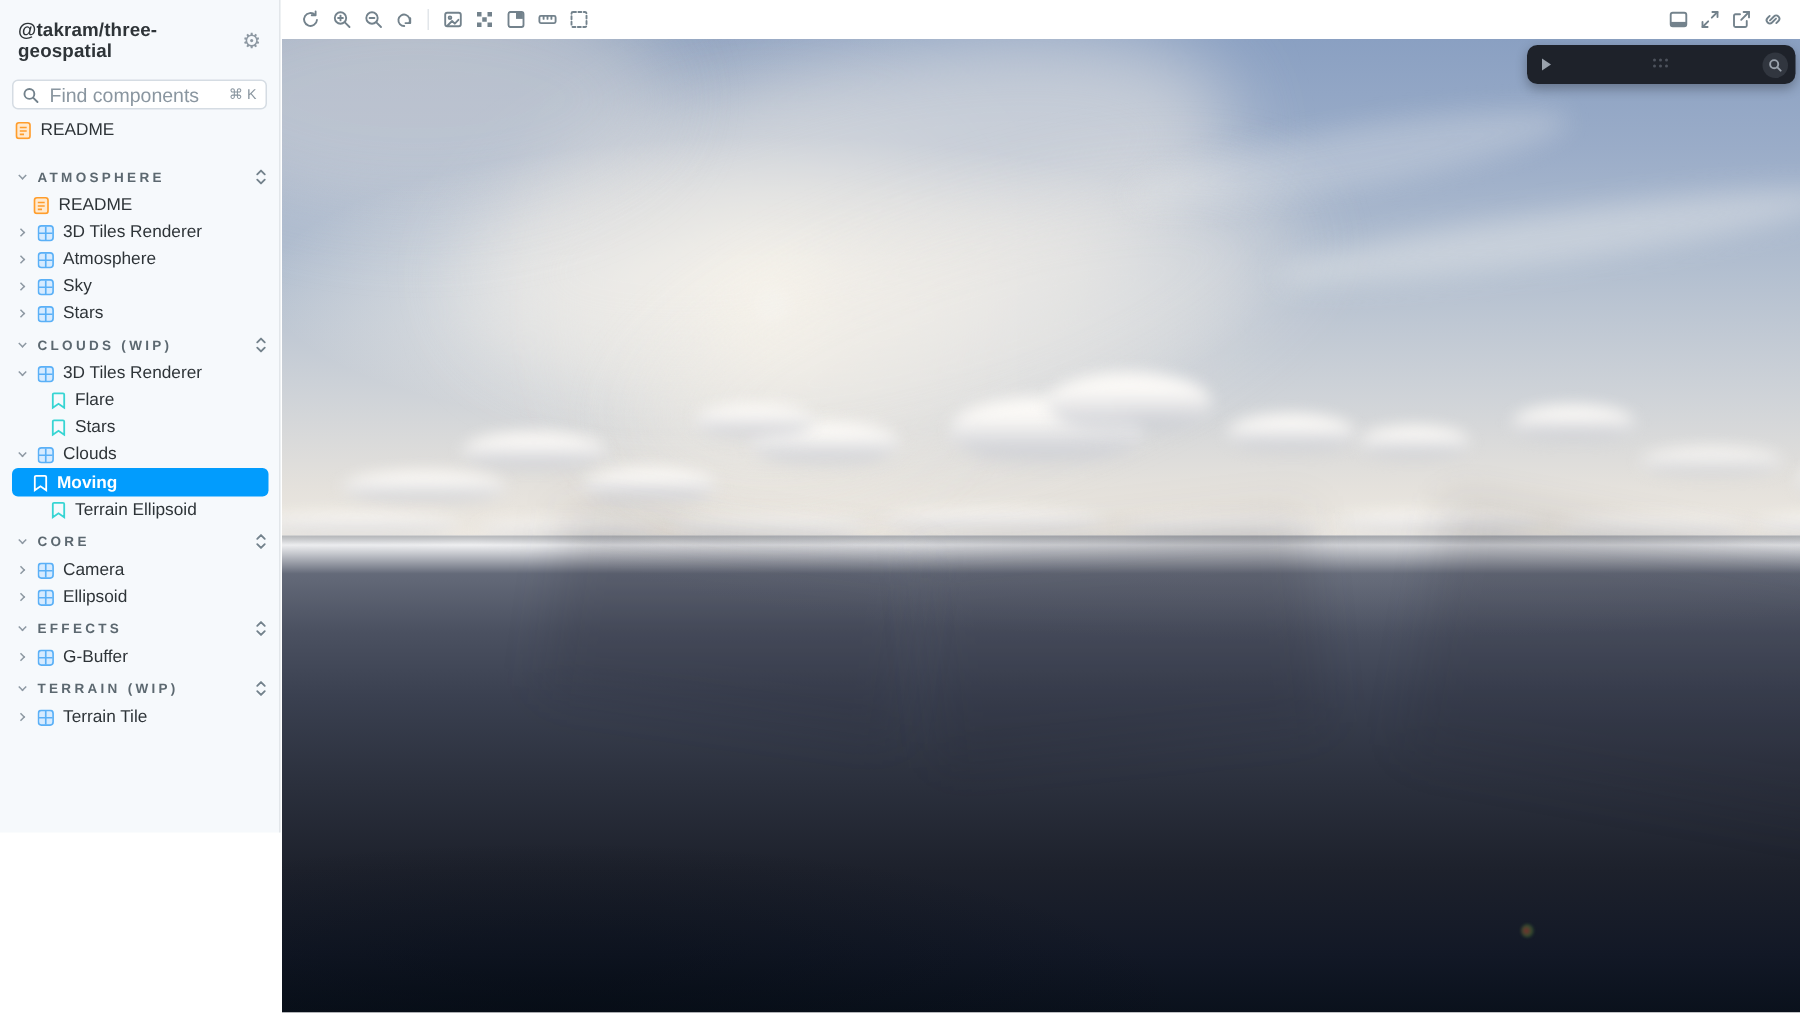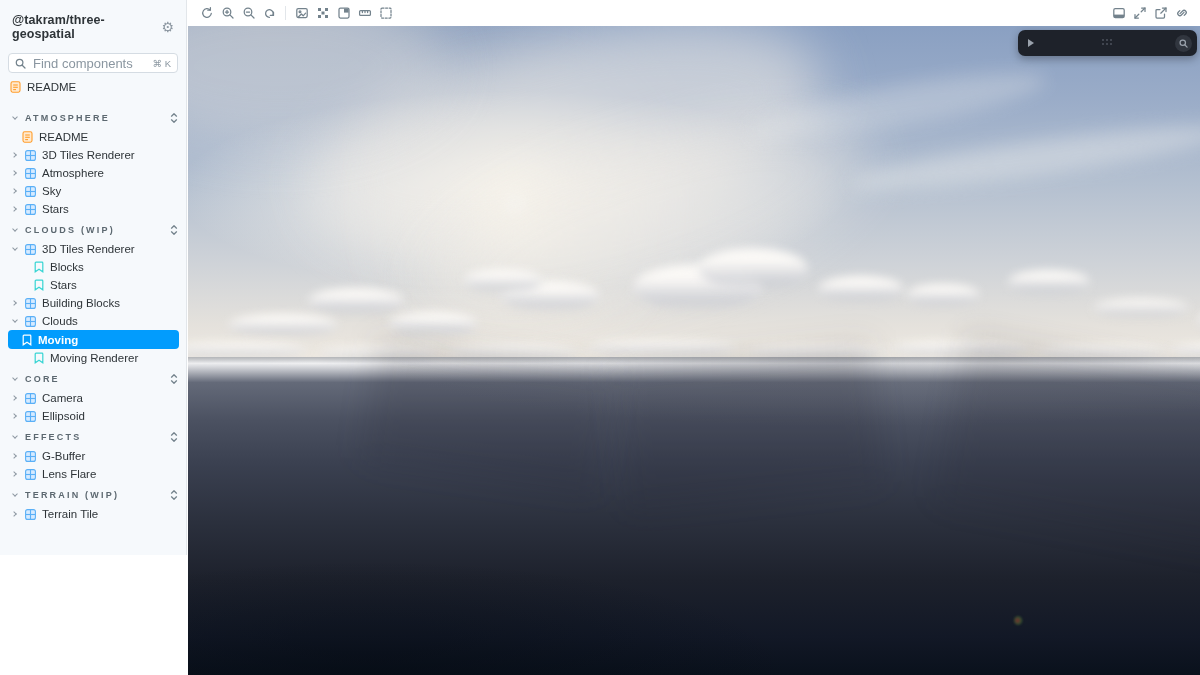--- a/index.html
+++ b/index.html
@@ -217,45 +217,32 @@
           </svg>
       </span>
       <span>3D Tiles Renderer</span>
     </div>
     <div class="row ind3">
       <span class="icon">
         <svg width="10" height="12" viewBox="0 0 10 12">
             <path d="M2 1.2 h6 a0.8 0.8 0 0 1 0.8 0.8 v8.8 L5 8.2 L1.2 10.8 V2 a0.8 0.8 0 0 1 0.8-0.8 z" fill="none" stroke="#37D5D3" stroke-width="1.2"></path>
           </svg>
       </span>
-      <span>Blocks</span>
+      <span>Flare</span>
     </div>
     <div class="row ind3">
       <span class="icon">
         <svg width="10" height="12" viewBox="0 0 10 12">
             <path d="M2 1.2 h6 a0.8 0.8 0 0 1 0.8 0.8 v8.8 L5 8.2 L1.2 10.8 V2 a0.8 0.8 0 0 1 0.8-0.8 z" fill="none" stroke="#37D5D3" stroke-width="1.2"></path>
           </svg>
       </span>
       <span>Stars</span>
     </div>
     <div class="row">
       <span class="caretbox">
-          <span class="caret"></span>
-        </span>
-      <span class="icon">
-        <svg width="11" height="11" viewBox="0 0 11 11">
-            <rect x="0.6" y="0.6" width="9.8" height="9.8" rx="2" fill="#D6EBFF" stroke="#5AB0F7" stroke-width="1.1"></rect>
-            <line x1="5.5" y1="1" x2="5.5" y2="10" stroke="#5AB0F7" stroke-width="1.1"></line>
-            <line x1="1" y1="5.5" x2="10" y2="5.5" stroke="#5AB0F7" stroke-width="1.1"></line>
-          </svg>
-      </span>
-      <span>Building Blocks</span>
-    </div>
-    <div class="row">
-      <span class="caretbox">
           <span class="caret down"></span>
         </span>
       <span class="icon">
         <svg width="11" height="11" viewBox="0 0 11 11">
             <rect x="0.6" y="0.6" width="9.8" height="9.8" rx="2" fill="#D6EBFF" stroke="#5AB0F7" stroke-width="1.1"></rect>
             <line x1="5.5" y1="1" x2="5.5" y2="10" stroke="#5AB0F7" stroke-width="1.1"></line>
             <line x1="1" y1="5.5" x2="10" y2="5.5" stroke="#5AB0F7" stroke-width="1.1"></line>
           </svg>
       </span>
       <span>Clouds</span>
@@ -267,21 +254,21 @@
           </svg>
       </span>
       <span>Moving</span>
     </div>
     <div class="row ind3">
       <span class="icon">
         <svg width="10" height="12" viewBox="0 0 10 12">
             <path d="M2 1.2 h6 a0.8 0.8 0 0 1 0.8 0.8 v8.8 L5 8.2 L1.2 10.8 V2 a0.8 0.8 0 0 1 0.8-0.8 z" fill="none" stroke="#37D5D3" stroke-width="1.2"></path>
           </svg>
       </span>
-      <span>Moving Renderer</span>
+      <span>Terrain Ellipsoid</span>
     </div>
 
     <div class="section">
       <span class="caretbox">
           <span class="caret down"></span>
         </span>
       <span class="sec-label">CORE</span>
       <span class="expall">
         <svg width="8" height="12" viewBox="0 0 8 12" class="ic">
             <path d="M1.5 4.2 L4 1.7 L6.5 4.2"></path>
@@ -333,33 +320,20 @@
           <span class="caret"></span>
         </span>
       <span class="icon">
         <svg width="11" height="11" viewBox="0 0 11 11">
             <rect x="0.6" y="0.6" width="9.8" height="9.8" rx="2" fill="#D6EBFF" stroke="#5AB0F7" stroke-width="1.1"></rect>
             <line x1="5.5" y1="1" x2="5.5" y2="10" stroke="#5AB0F7" stroke-width="1.1"></line>
             <line x1="1" y1="5.5" x2="10" y2="5.5" stroke="#5AB0F7" stroke-width="1.1"></line>
           </svg>
       </span>
       <span>G-Buffer</span>
-    </div>
-    <div class="row">
-      <span class="caretbox">
-          <span class="caret"></span>
-        </span>
-      <span class="icon">
-        <svg width="11" height="11" viewBox="0 0 11 11">
-            <rect x="0.6" y="0.6" width="9.8" height="9.8" rx="2" fill="#D6EBFF" stroke="#5AB0F7" stroke-width="1.1"></rect>
-            <line x1="5.5" y1="1" x2="5.5" y2="10" stroke="#5AB0F7" stroke-width="1.1"></line>
-            <line x1="1" y1="5.5" x2="10" y2="5.5" stroke="#5AB0F7" stroke-width="1.1"></line>
-          </svg>
-      </span>
-      <span>Lens Flare</span>
     </div>
 
     <div class="section">
       <span class="caretbox">
           <span class="caret down"></span>
         </span>
       <span class="sec-label">TERRAIN (WIP)</span>
       <span class="expall">
         <svg width="8" height="12" viewBox="0 0 8 12" class="ic">
             <path d="M1.5 4.2 L4 1.7 L6.5 4.2"></path>

